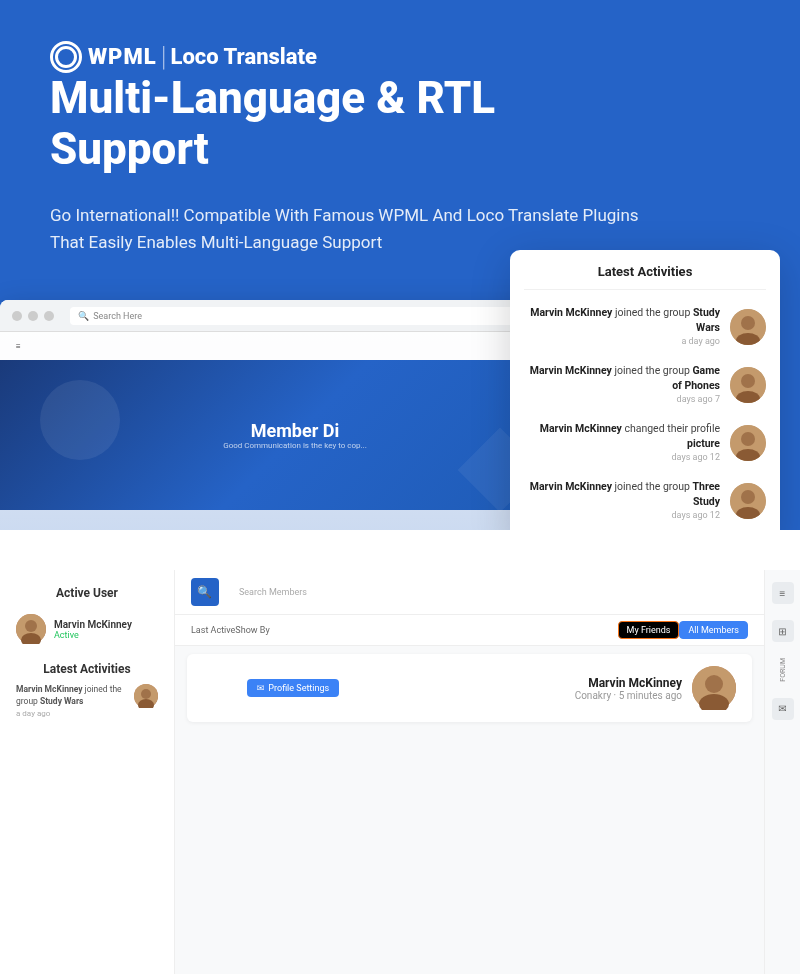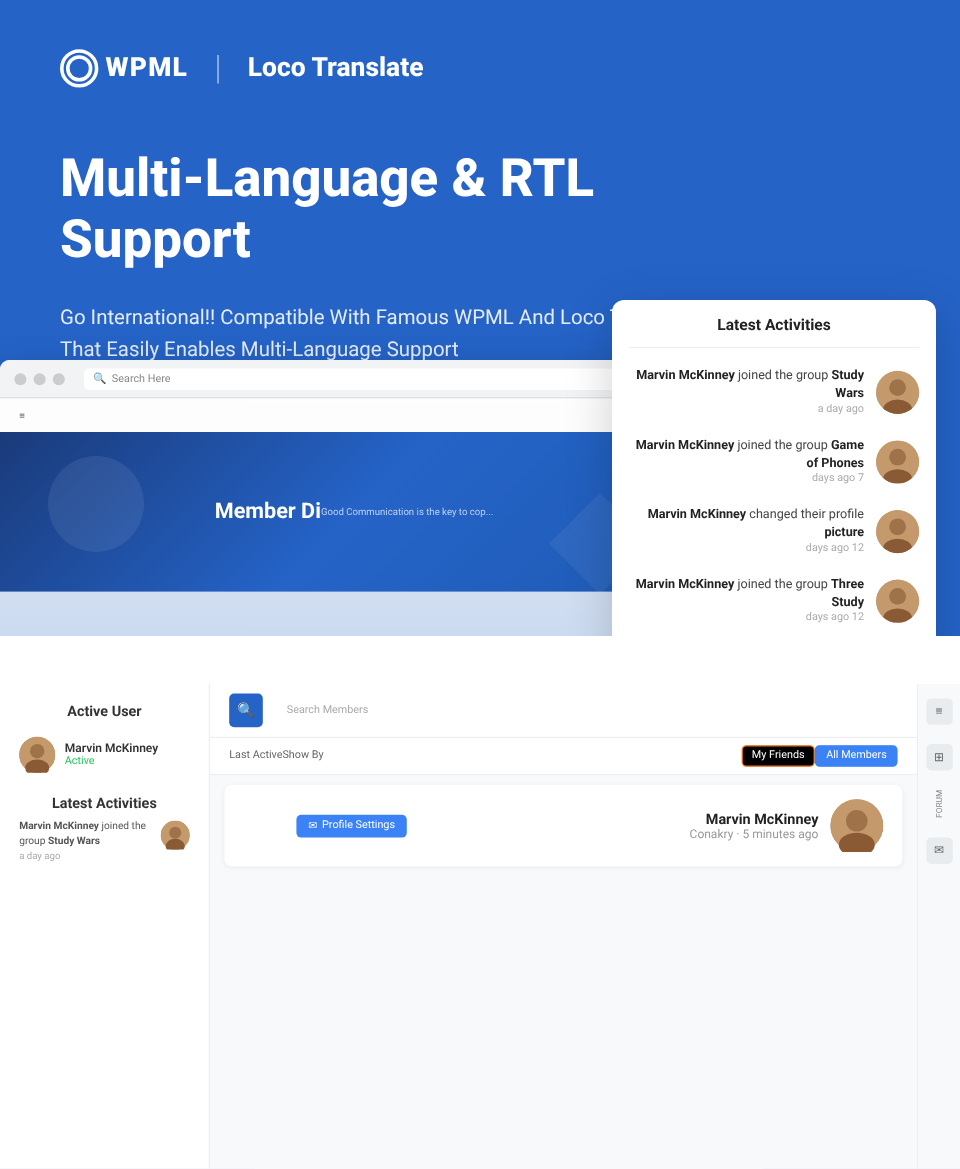--- a/index.html
+++ b/index.html
@@ -18,22 +18,20 @@
       height: 530px;
       position: relative;
       padding: 40px 50px 0 50px;
       overflow: hidden;
     }
 
     
     .logo-bar {
       display: flex;
       align-items: center;
-      gap: 18px;
-      margin-bottom: 50px;
     }
 
     .wpml-logo {
       display: flex;
       align-items: center;
       gap: 6px;
     }
 
     .wpml-icon {
       width: 32px;
@@ -165,25 +163,25 @@
       gap: 20px;
     }
 
     .nav-link-item {
       font-size: 8px;
       color: #444;
     }
 
     .hero-banner-area {
       background: linear-gradient(135deg, #1a3a7a 0%, #2563c7 50%, #1e5bb5 100%);
-      height: 133px;
+      height: 150px;
       display: flex;
       align-items: center;
       justify-content: center;
-      flex-direction: row;
+      flex-direction: column;
       position: relative;
     }
 
     .hero-banner-area::before {
       content: '';
       position: absolute;
       left: 40px;
       top: 20px;
       width: 80px;
       height: 80px;

